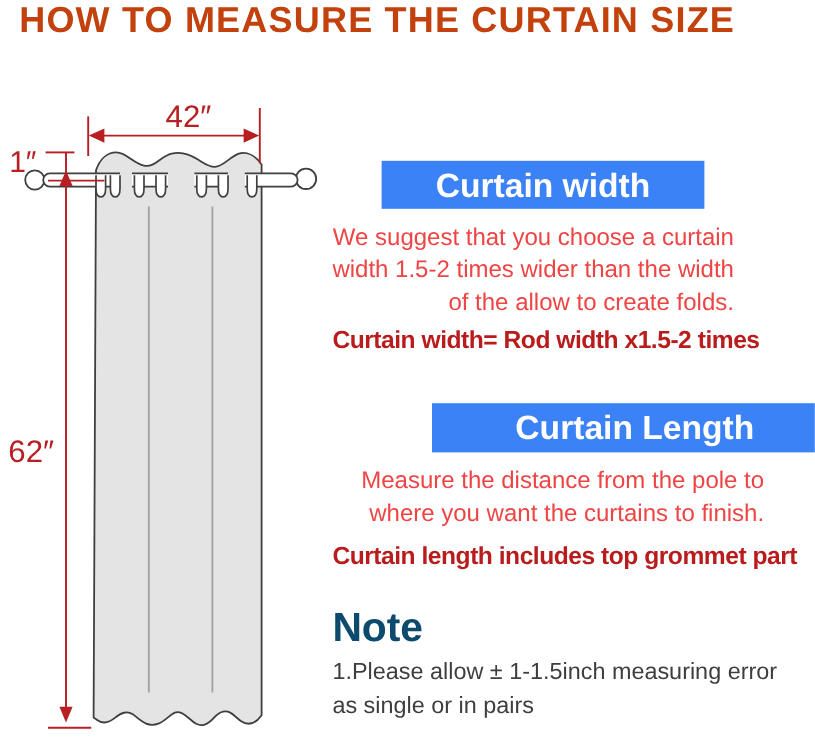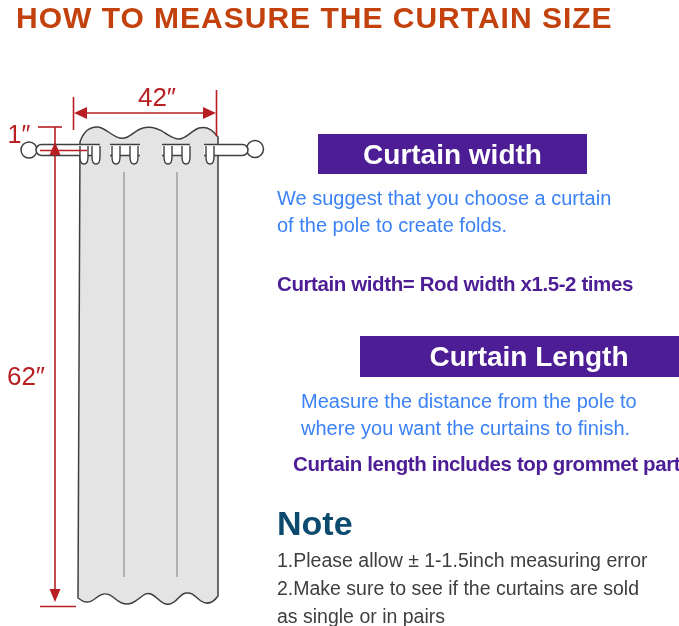--- a/index.html
+++ b/index.html
@@ -8,37 +8,37 @@
 
   .page-title{
     position:absolute;left:16px;top:1px;width:660px;
     font-size:30px;font-weight:bold;letter-spacing:1px;
     color:#c2410c;white-space:nowrap;
   }
 
   #diagram-svg{position:absolute;left:0;top:0;}
 
   .tan-box{
-    position:absolute;background:#4c1d95;color:#ffffff;
+    position:absolute;background:#3b82f6;color:#ffffff;
     font-weight:bold;text-align:center;white-space:nowrap;
   }
   .box-width{left:318px;top:134px;width:269px;height:40px;font-size:28px;line-height:41px;}
   .box-length{left:312px;top:336px;width:338px;height:41px;font-size:28px;line-height:42px;margin-left:48px;}
 
-  .body-para{position:absolute;left:277px;color:#3b82f6;font-size:20px;line-height:27px;}
+  .body-para{position:absolute;left:277px;color:#ef4444;font-size:20px;line-height:27px;text-align:right;}
   .para-width{top:185px;}
   .para-length{top:388px;margin-left:24px;}
   .body-line{white-space:nowrap;}
 
   .formula{
-    position:absolute;left:277px;color:#4c1d95;font-weight:bold;
+    position:absolute;left:277px;color:#b91c1c;font-weight:bold;
     font-size:20.5px;letter-spacing:-0.4px;white-space:nowrap;
   }
   .formula-width{top:272px;}
-  .formula-length{top:452px;margin-left:16px;}
+  .formula-length{top:452px;}
 
   .note-heading{
     position:absolute;left:277px;top:504px;
     color:#0c4a6e;font-weight:bold;font-size:34px;
   }
   .note-lines{position:absolute;left:277px;top:546px;color:#3e3e3e;font-size:19.5px;line-height:28px;}
 
   svg text{font-family:"Liberation Sans","DejaVu Sans",sans-serif;}
 </style>
 </head>
@@ -110,31 +110,31 @@
       <path d="M55 127 V599"></path>
       <path d="M55 602 L49.5 589 L60.5 589 Z" fill="#b71f23" stroke="none"></path>
       <path d="M40 606.5 H76"></path>
     </g>
     <text x="26" y="385" text-anchor="middle" font-size="26" fill="#b71f23">62″</text>
   </svg>
 
   <div class="tan-box box-width">Curtain width</div>
   <div class="body-para para-width">
     <div class="body-line">We suggest that you choose a curtain</div>
-    <div class="body-line">of the pole to create folds.</div>
+    <div class="body-line">width 1.5-2 times wider than the width</div>
+    <div class="body-line">of the allow to create folds.</div>
   </div>
   <div class="formula formula-width">Curtain width= Rod width x1.5-2 times</div>
 
   <div class="tan-box box-length">Curtain Length</div>
   <div class="body-para para-length">
     <div class="body-line">Measure the distance from the pole to</div>
     <div class="body-line">where you want the curtains to finish.</div>
   </div>
   <div class="formula formula-length">Curtain length includes top grommet part</div>
 
   <div class="note-heading">Note</div>
   <div class="note-lines">
     <div class="body-line">1.Please allow ± 1-1.5inch measuring error</div>
-    <div class="body-line">2.Make sure to see if the curtains are sold</div>
     <div class="body-line">as single or in pairs</div>
   </div>
 
 </div>
 
 </body></html>

